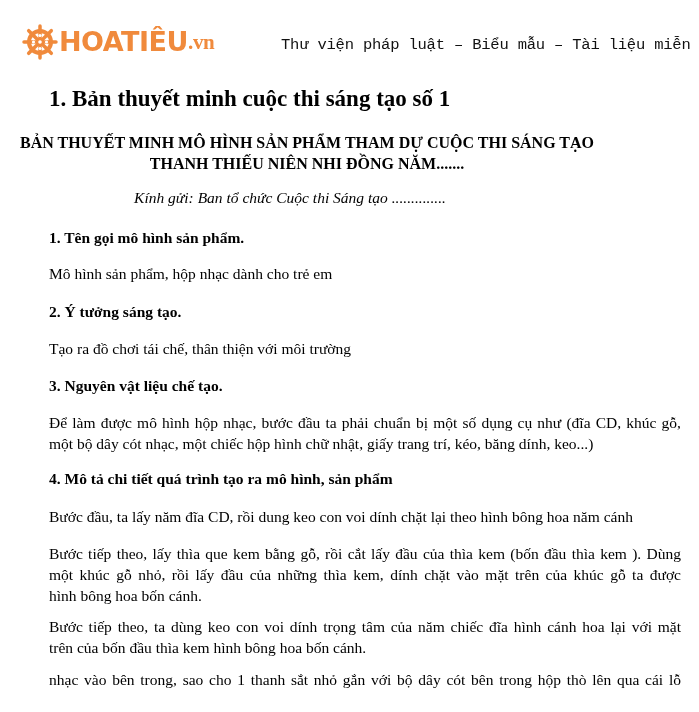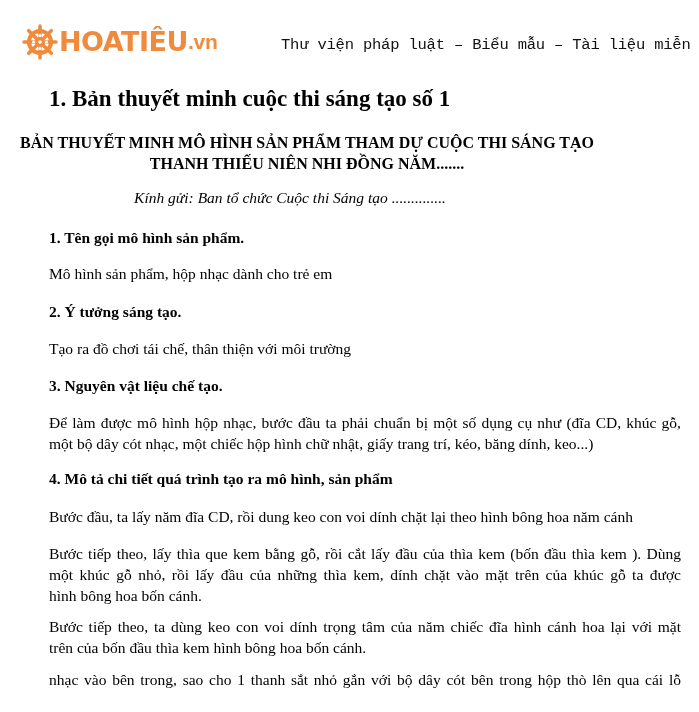--- a/index.html
+++ b/index.html
@@ -32,21 +32,21 @@
     }
     .logo-text {
       font-family: "DejaVu Sans", sans-serif;
       font-weight: bold;
       font-size: 27px;
       color: #f08a3c;
       letter-spacing: -0.5px;
       line-height: 36px;
     }
     .logo-suffix {
-      font-family: Liberation Sans, sans-serif;
+      font-family: Liberation Serif, serif;
       font-weight: bold;
       font-size: 21px;
       color: #f08a3c;
       letter-spacing: -0.3px;
     }
     .tagline {
       position: absolute;
       left: 281px; top: 36px;
       font-family: Liberation Mono, monospace;
       font-size: 15.5px;

